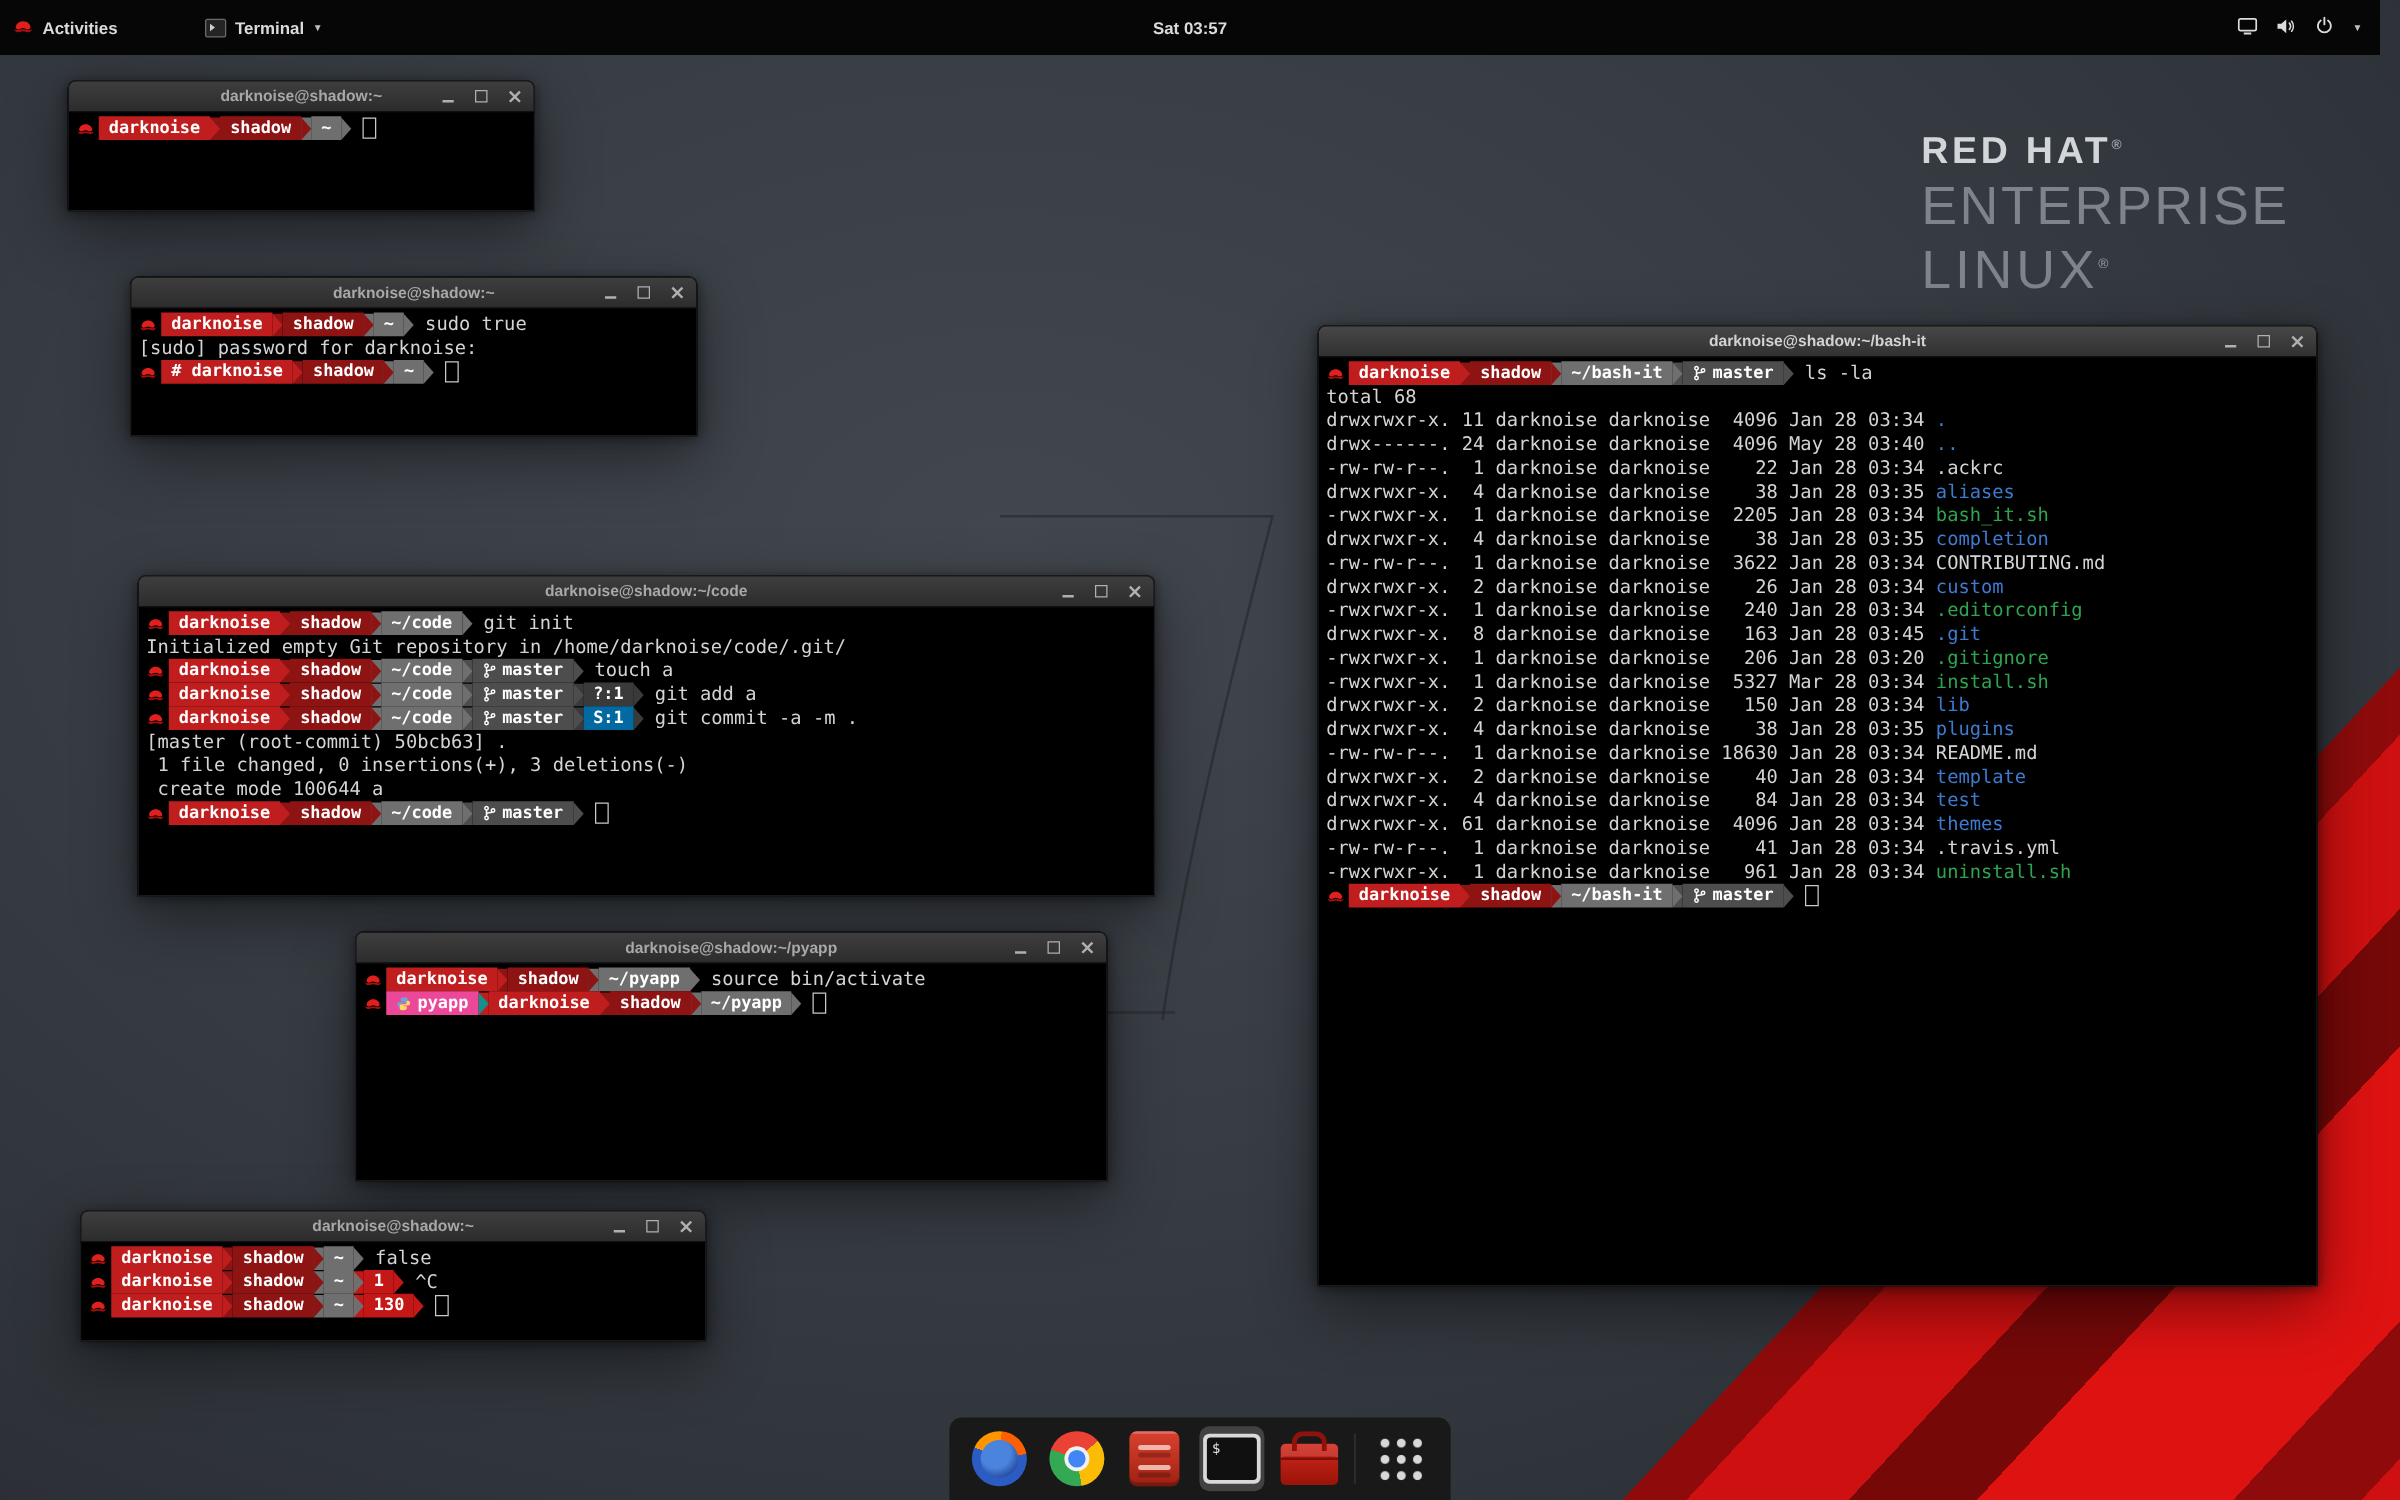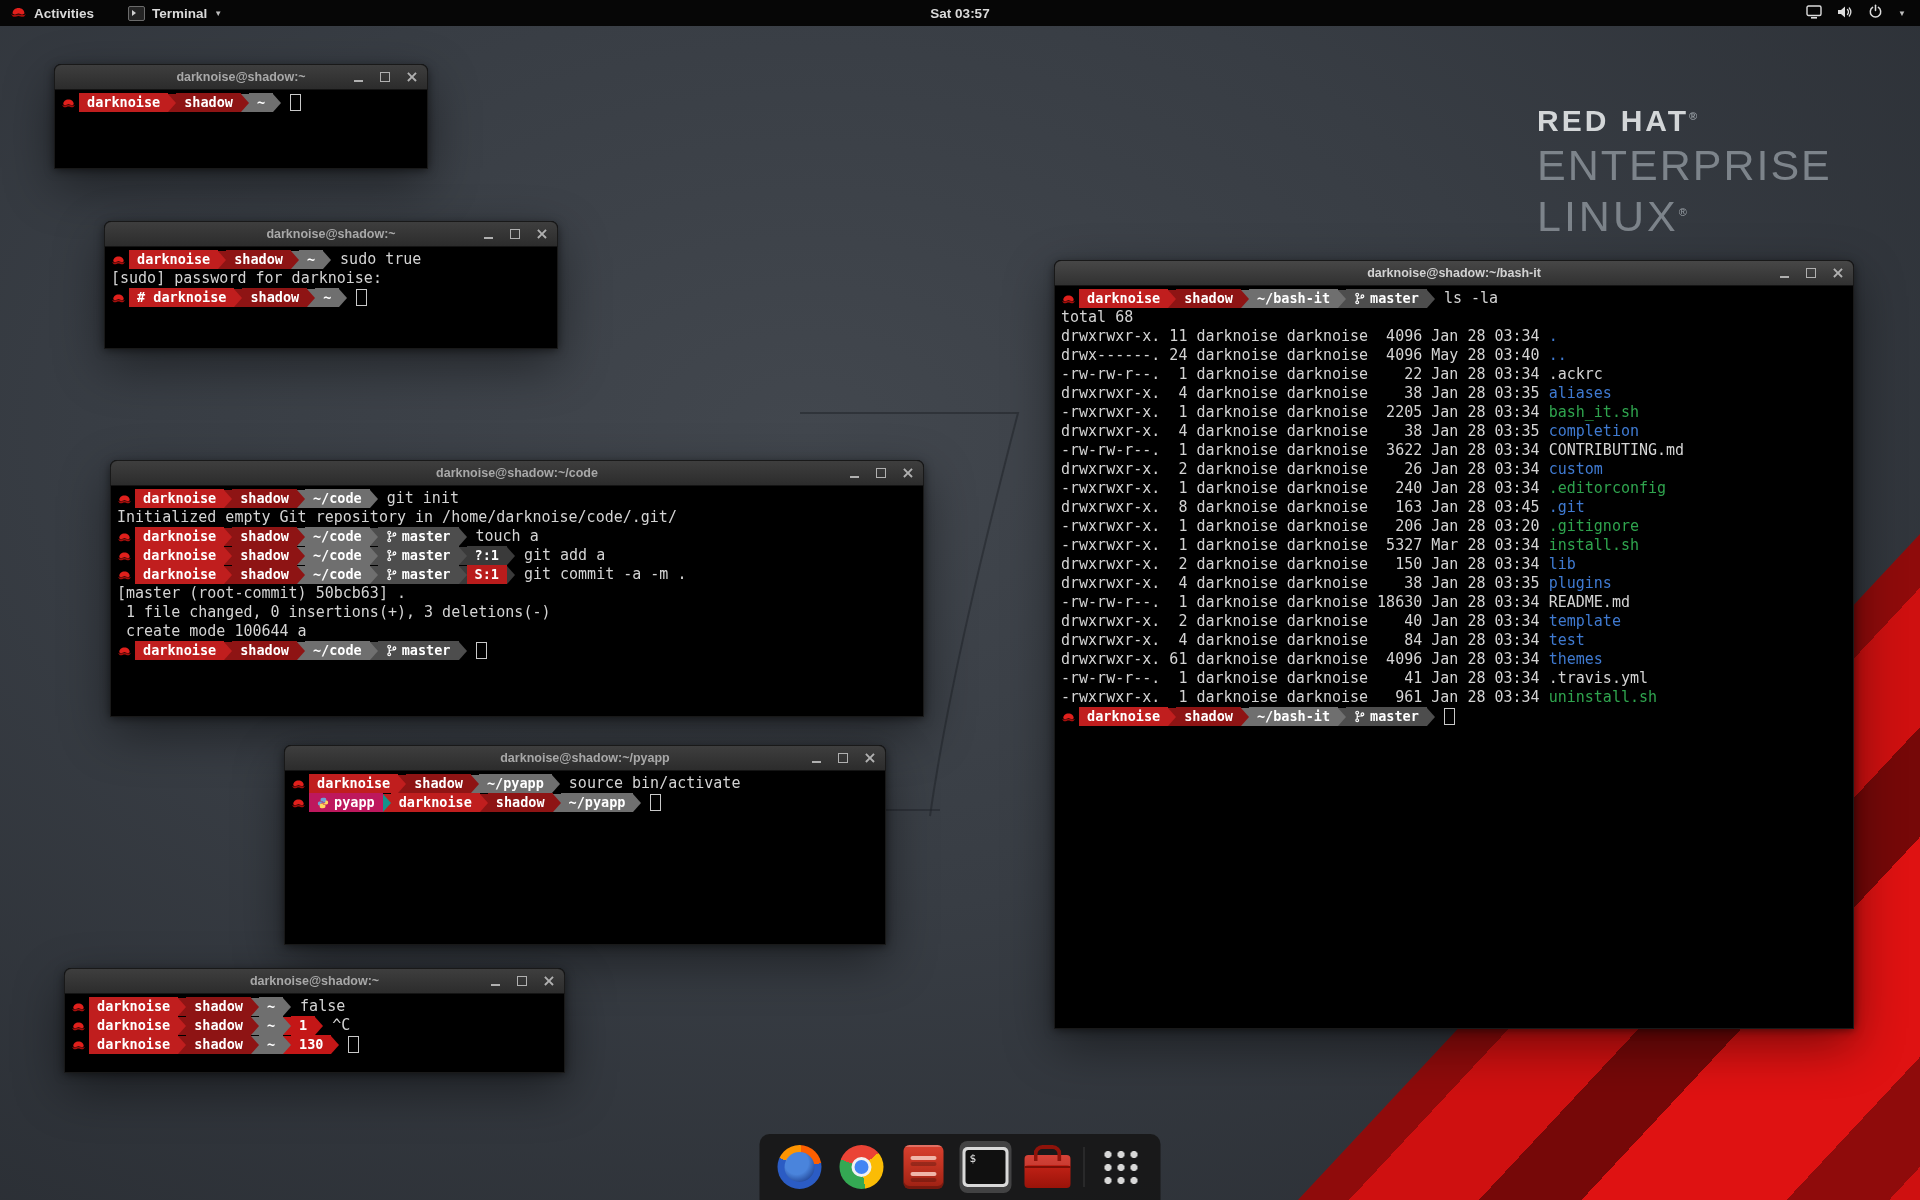--- a/index.html
+++ b/index.html
@@ -17,22 +17,22 @@
     background:repeating-linear-gradient(133deg,
       #df1212 0 150px, #8f0b0b 150px 225px, #cf1010 225px 320px, #760808 320px 395px);
   }
   .brand{position:absolute;left:1537px;top:104px;z-index:3;user-select:none;}
   .brand-l1{font-size:30px;font-weight:bold;color:#d3d6d8;letter-spacing:3px;}
   .brand-l1 sup,.brand-l3 sup{font-size:11px;color:#9aa0a6;vertical-align:super;}
   .brand-l2{font-size:43px;font-weight:400;color:#7d848b;letter-spacing:2px;margin-top:3px;}
   .brand-l3{font-size:43px;font-weight:400;color:#7d848b;letter-spacing:3px;margin-top:2px;}
   
   .topbar{
-    position:absolute;top:0;left:0;right:0;height:26px;background:#060606;color:#dadada;
-    display:flex;align-items:center;z-index:50;font-size:13.5px;font-weight:600;
+    position:absolute;top:0;left:0;right:16px;height:44px;background:#060606;color:#dadada;
+    display:flex;align-items:center;z-index:50;font-size:13.5px;font-weight:600;gap:36px;
   }
   .activities{display:flex;align-items:center;gap:7px;height:26px;padding:0 10px;}
   .appmenu{display:flex;align-items:center;gap:7px;height:26px;padding:0 10px;margin-left:14px;}
   .caret{font-size:8px;color:#bdbdbd;}
   .tb-clock{position:absolute;left:50%;transform:translateX(-50%);height:26px;display:flex;align-items:center;}
   .tb-right{margin-left:auto;display:flex;align-items:center;gap:15px;height:26px;padding-right:14px;}
   .term-mini{width:15px;height:13px;background:#242424;border:1px solid #6b6b6b;border-radius:2px;position:relative;}
   .term-mini::after{content:"";position:absolute;left:3px;top:3px;border-left:4px solid #cfcfcf;border-top:3px solid transparent;border-bottom:3px solid transparent;}
   
   .window{position:absolute;z-index:10;background:#000;border-radius:7px 7px 0 0;
@@ -245,21 +245,21 @@
       <div class="tline"><span class="hat"><svg width="15" height="12" viewBox="0 0 20 15">
             <path d="M3 9.2 C3 5.4 6.1 2.8 10 2.8 c3.9 0 7 2.6 7 6.4 l-1.3.9 c-1.8 1.2-3.6-.9-5.7-.9 -2.1 0-3.9 2.1-5.7.9 Z" fill="#e0201c"></path>
             <path d="M1 9.8 c2.6 2.3 6 .5 9 .5 3 0 6.4 1.8 9-.5 l-2.1 2.7 c-2 1.7-4.9-.4-6.9-.4 -2 0-4.9 2.1-6.9.4 Z" fill="#a80f0c"></path>
           </svg></span><span class="pseg" style="background: rgb(192, 30, 30);"><span>darknoise</span></span><span class="psep" style="border-left-color: rgb(192, 30, 30); background: rgb(142, 20, 20);"></span><span class="pseg" style="background: rgb(142, 20, 20);"><span>shadow</span></span><span class="psep" style="border-left-color: rgb(142, 20, 20); background: rgb(111, 111, 111);"></span><span class="pseg" style="background: rgb(111, 111, 111);"><span>~/code</span></span><span class="psep" style="border-left-color: rgb(111, 111, 111); background: rgb(77, 77, 77);"></span><span class="pseg" style="background: rgb(77, 77, 77);"><span class="seg-icon"><svg width="11" height="13" viewBox="0 0 12 14">
               <g fill="none" stroke="#ffffff" stroke-width="1.3">
                 <circle cx="3.5" cy="2.8" r="1.5"></circle>
                 <circle cx="3.5" cy="11.2" r="1.5"></circle>
                 <circle cx="9.2" cy="4.6" r="1.5"></circle>
                 <path d="M3.5 4.3 v5.4 M3.5 8.2 c0-2.6 5.7-1.3 5.7-2.1"></path>
               </g>
-            </svg></span><span>master</span></span><span class="psep" style="border-left-color: rgb(77, 77, 77); background: rgb(58, 58, 58);"></span><span class="pseg" style="background: #b91c1c;"><span>S:1</span></span><span class="psep" style="border-left-color: rgb(58, 58, 58); background: transparent;"></span><span class="cmd">git commit -a -m .</span></div>
+            </svg></span><span>master</span></span><span class="psep" style="border-left-color: rgb(77, 77, 77); background: rgb(58, 58, 58);"></span><span class="pseg" style="background: #0369a1;"><span>S:1</span></span><span class="psep" style="border-left-color: rgb(58, 58, 58); background: transparent;"></span><span class="cmd">git commit -a -m .</span></div>
       <div class="tline"><span class="otext">[master (root-commit) 50bcb63] .</span></div>
       <div class="tline"><span class="otext"> 1 file changed, 0 insertions(+), 3 deletions(-)</span></div>
       <div class="tline"><span class="otext"> create mode 100644 a</span></div>
       <div class="tline"><span class="hat"><svg width="15" height="12" viewBox="0 0 20 15">
             <path d="M3 9.2 C3 5.4 6.1 2.8 10 2.8 c3.9 0 7 2.6 7 6.4 l-1.3.9 c-1.8 1.2-3.6-.9-5.7-.9 -2.1 0-3.9 2.1-5.7.9 Z" fill="#e0201c"></path>
             <path d="M1 9.8 c2.6 2.3 6 .5 9 .5 3 0 6.4 1.8 9-.5 l-2.1 2.7 c-2 1.7-4.9-.4-6.9-.4 -2 0-4.9 2.1-6.9.4 Z" fill="#a80f0c"></path>
           </svg></span><span class="pseg" style="background: rgb(192, 30, 30);"><span>darknoise</span></span><span class="psep" style="border-left-color: rgb(192, 30, 30); background: rgb(142, 20, 20);"></span><span class="pseg" style="background: rgb(142, 20, 20);"><span>shadow</span></span><span class="psep" style="border-left-color: rgb(142, 20, 20); background: rgb(111, 111, 111);"></span><span class="pseg" style="background: rgb(111, 111, 111);"><span>~/code</span></span><span class="psep" style="border-left-color: rgb(111, 111, 111); background: rgb(77, 77, 77);"></span><span class="pseg" style="background: rgb(77, 77, 77);"><span class="seg-icon"><svg width="11" height="13" viewBox="0 0 12 14">
               <g fill="none" stroke="#ffffff" stroke-width="1.3">
                 <circle cx="3.5" cy="2.8" r="1.5"></circle>
                 <circle cx="3.5" cy="11.2" r="1.5"></circle>
@@ -284,21 +284,21 @@
     </span>
   </div>
   <div class="term-body">
       <div class="tline"><span class="hat"><svg width="15" height="12" viewBox="0 0 20 15">
             <path d="M3 9.2 C3 5.4 6.1 2.8 10 2.8 c3.9 0 7 2.6 7 6.4 l-1.3.9 c-1.8 1.2-3.6-.9-5.7-.9 -2.1 0-3.9 2.1-5.7.9 Z" fill="#e0201c"></path>
             <path d="M1 9.8 c2.6 2.3 6 .5 9 .5 3 0 6.4 1.8 9-.5 l-2.1 2.7 c-2 1.7-4.9-.4-6.9-.4 -2 0-4.9 2.1-6.9.4 Z" fill="#a80f0c"></path>
           </svg></span><span class="pseg" style="background: rgb(192, 30, 30);"><span>darknoise</span></span><span class="psep" style="border-left-color: rgb(192, 30, 30); background: rgb(142, 20, 20);"></span><span class="pseg" style="background: rgb(142, 20, 20);"><span>shadow</span></span><span class="psep" style="border-left-color: rgb(142, 20, 20); background: rgb(111, 111, 111);"></span><span class="pseg" style="background: rgb(111, 111, 111);"><span>~/pyapp</span></span><span class="psep" style="border-left-color: rgb(111, 111, 111); background: transparent;"></span><span class="cmd">source bin/activate</span></div>
       <div class="tline"><span class="hat"><svg width="15" height="12" viewBox="0 0 20 15">
             <path d="M3 9.2 C3 5.4 6.1 2.8 10 2.8 c3.9 0 7 2.6 7 6.4 l-1.3.9 c-1.8 1.2-3.6-.9-5.7-.9 -2.1 0-3.9 2.1-5.7.9 Z" fill="#e0201c"></path>
             <path d="M1 9.8 c2.6 2.3 6 .5 9 .5 3 0 6.4 1.8 9-.5 l-2.1 2.7 c-2 1.7-4.9-.4-6.9-.4 -2 0-4.9 2.1-6.9.4 Z" fill="#a80f0c"></path>
-          </svg></span><span class="pseg" style="background: #be185d;"><span class="seg-icon"><svg width="12" height="12" viewBox="0 0 14 14">
+          </svg></span><span class="pseg" style="background: #ec4899;"><span class="seg-icon"><svg width="12" height="12" viewBox="0 0 14 14">
               <path d="M7 1 C4.8 1 4.2 1.9 4.2 3 v1.6 h2.9 v.7 H2.9 C1.7 5.3 1 6.3 1 7.6 1 8.9 1.7 9.9 2.9 9.9 h1.3 V8.4 c0-1 .9-1.9 1.9-1.9 h2.9 c.9 0 1.8-.8 1.8-1.8 V3 C10.8 1.9 10.2 1 8.8 1 Z" fill="#6ea3d8"></path>
               <path d="M7 13 c2.2 0 2.8-.9 2.8-2 V9.4 H6.9 v-.7 h4.2 c1.2 0 1.9-1 1.9-2.3 0-1.3-.7-2.3-1.9-2.3 H9.8 v1.5 c0 1-.9 1.9-1.9 1.9 H5 c-.9 0-1.8.8-1.8 1.8 V11 c0 1.1.6 2 2 2 Z" fill="#ffd85e"></path>
             </svg></span><span>pyapp</span></span><span class="psep" style="border-left-color: rgb(19, 145, 140); background: rgb(192, 30, 30);"></span><span class="pseg" style="background: rgb(192, 30, 30);"><span>darknoise</span></span><span class="psep" style="border-left-color: rgb(192, 30, 30); background: rgb(142, 20, 20);"></span><span class="pseg" style="background: rgb(142, 20, 20);"><span>shadow</span></span><span class="psep" style="border-left-color: rgb(142, 20, 20); background: rgb(111, 111, 111);"></span><span class="pseg" style="background: rgb(111, 111, 111);"><span>~/pyapp</span></span><span class="psep" style="border-left-color: rgb(111, 111, 111); background: transparent;"></span><span class="cursor"></span></div>
     </div>
 </div>
 
 <div class="window" style="left:64px;top:968px;width:501px;height:103px">
   <div class="titlebar">
     <span>darknoise@shadow:~</span>
     <span class="controls">

